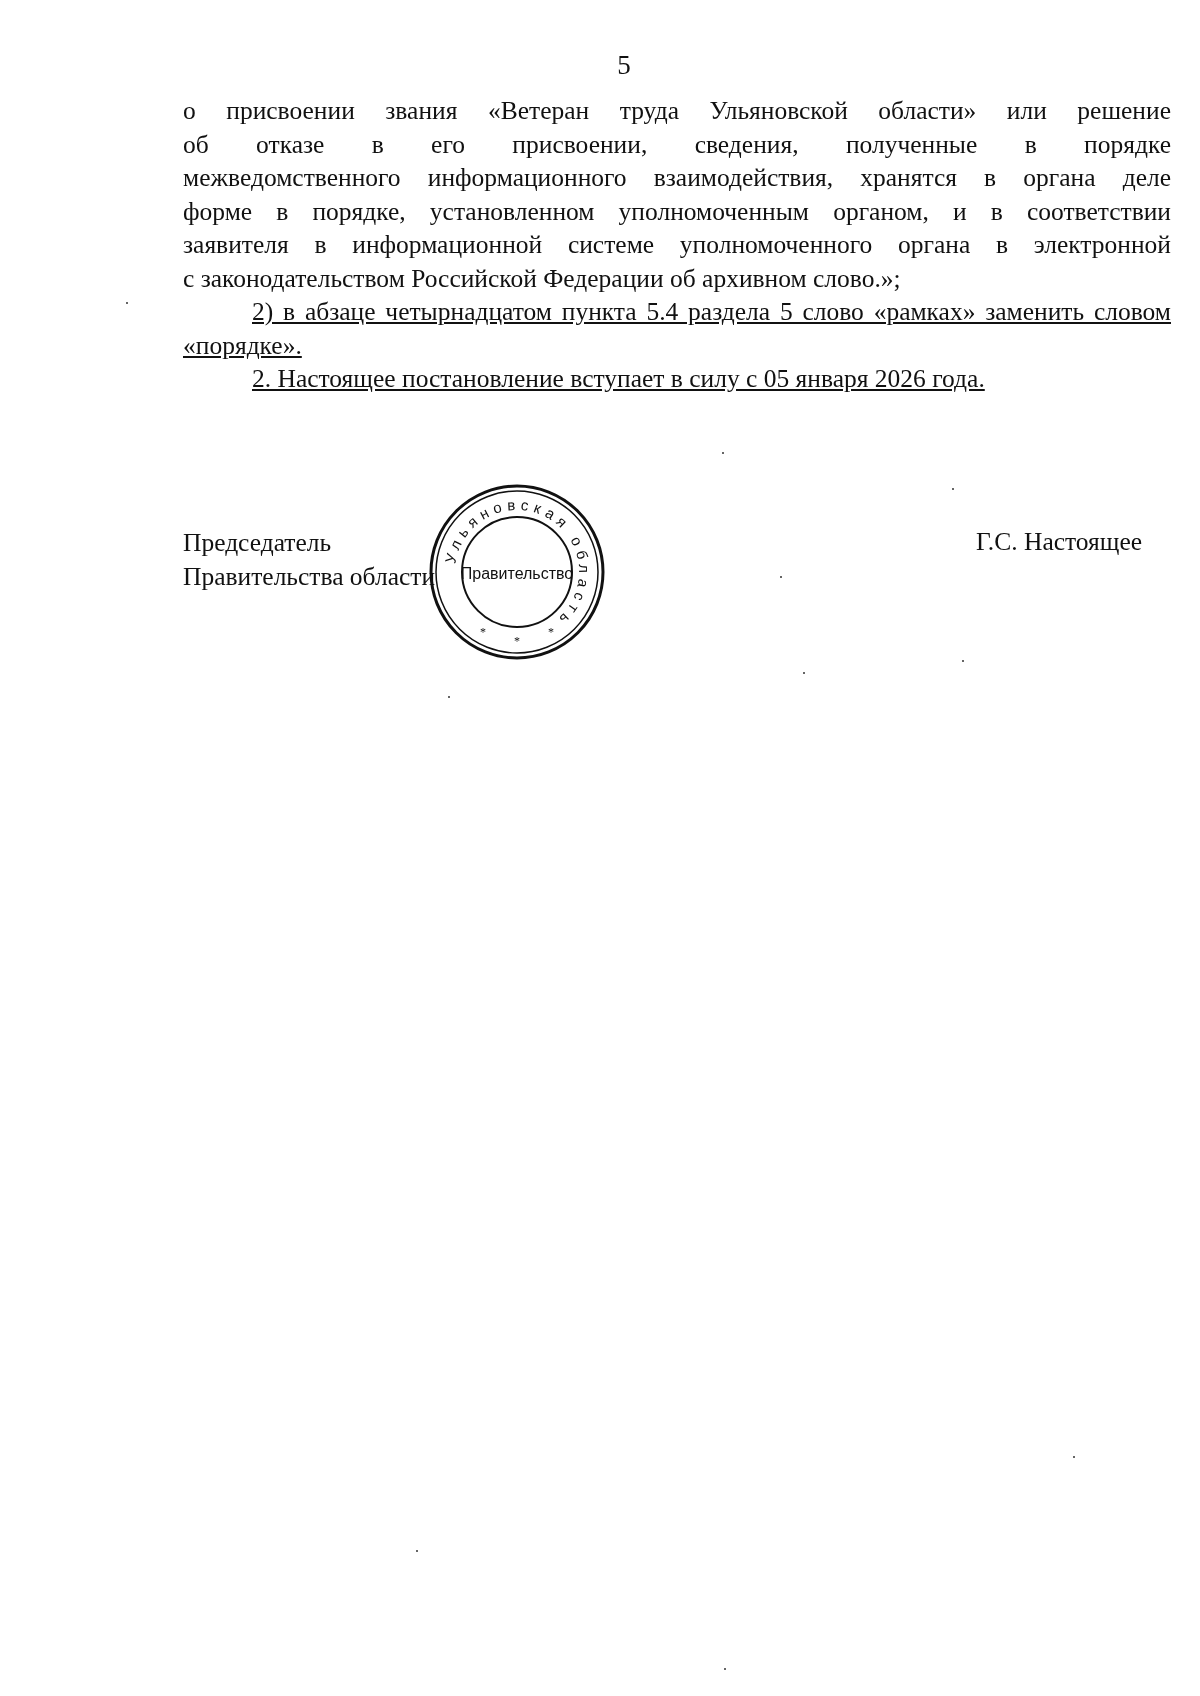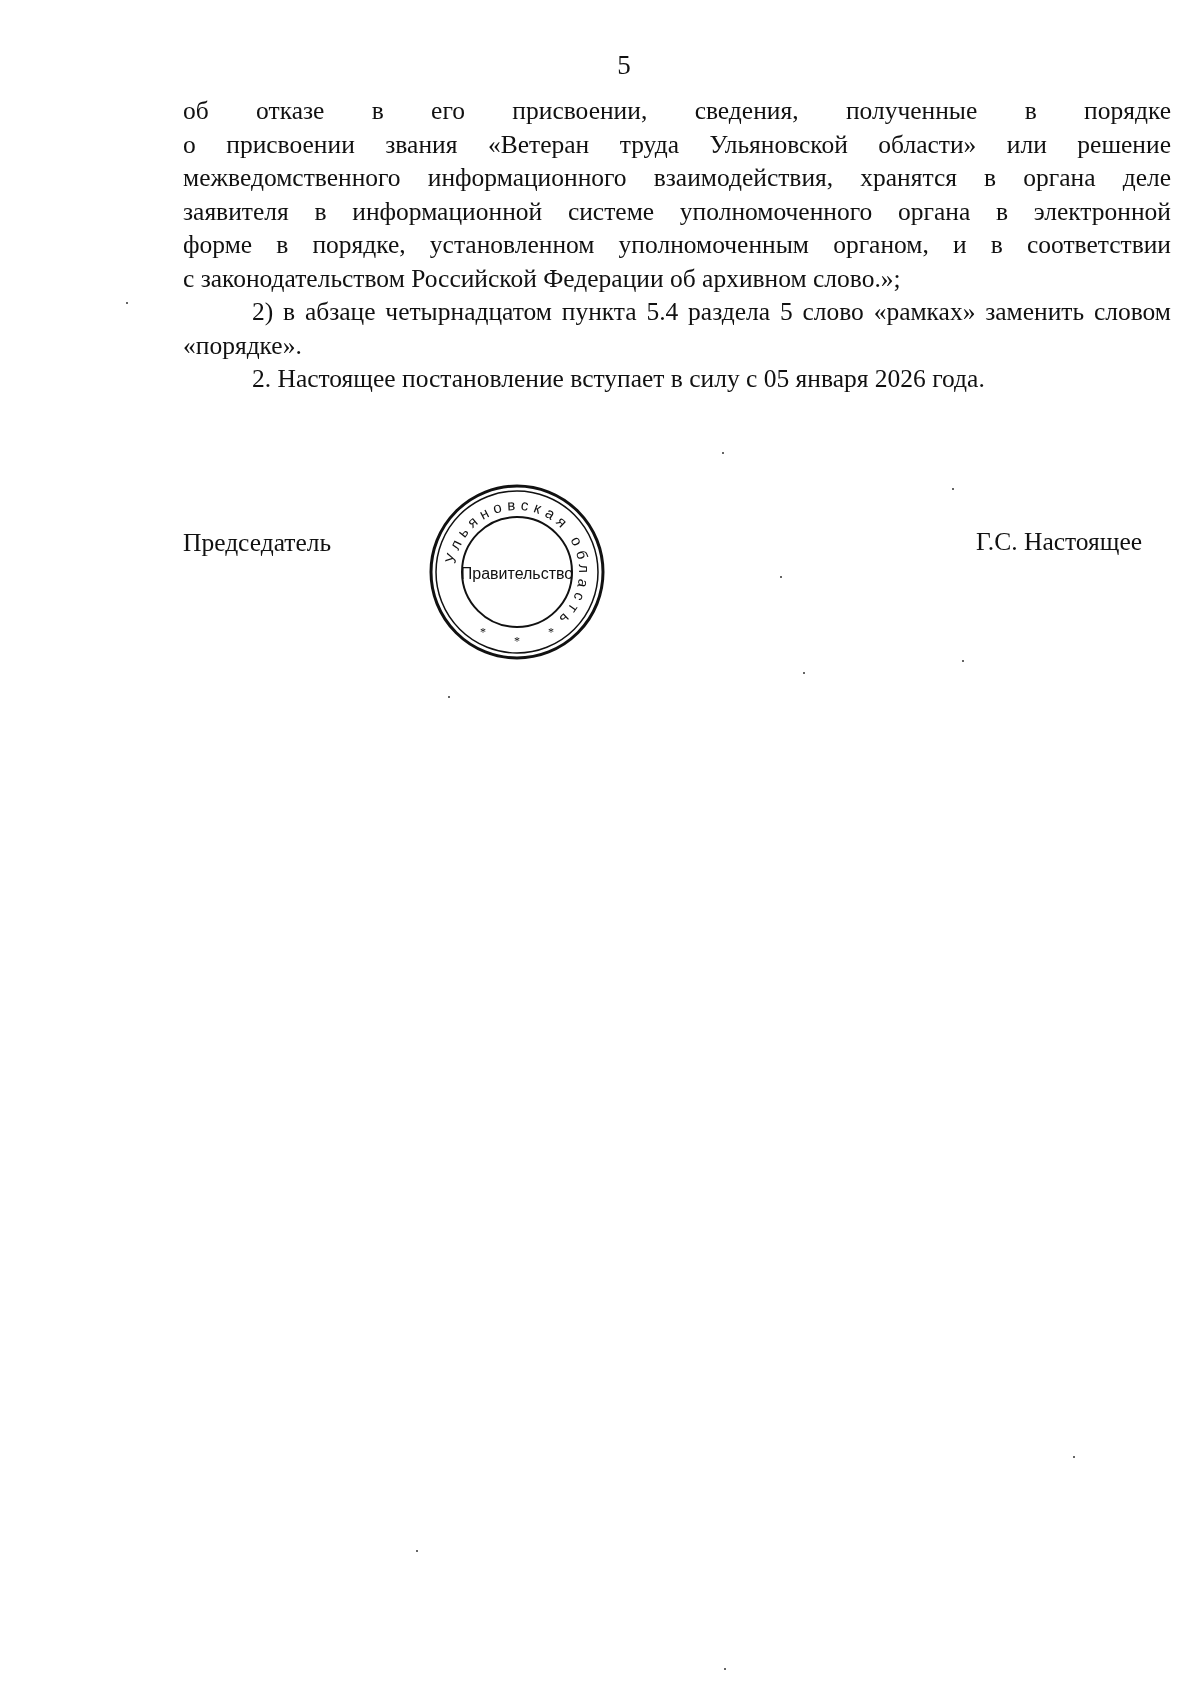--- a/index.html
+++ b/index.html
@@ -2,46 +2,47 @@
 <html><head>
 <meta charset="utf-8">
 <style>
   html, body { margin: 0; padding: 0; background: #ffffff; }
   body { width: 1200px; height: 1696px; position: relative; overflow: hidden;
          font-family: "Liberation Serif", "DejaVu Serif", serif; color: #111; }
   .page-num { position: absolute; top: 50px; left: 0; width: 1200px; padding-left: 48px; box-sizing: border-box; text-align: center; font-size: 27px; }
   .body-text { position: absolute; left: 183px; top: 94px; width: 988px; font-size: 25.5px; line-height: 33.5px; }
   .body-text p { margin: 0; text-align: justify; text-align-last: left; }
   .justify-line { text-align: justify; text-align-last: justify !important; display: block; }
-  .indent { text-indent: 69px; }
+  .indent { text-indent: 69px; text-decoration: underline; }
   .sign-title { position: absolute; left: 183px; top: 493px; font-size: 25.5px; line-height: 33.5px; margin-top: 33px; }
   .sign-name { position: absolute; left: 976px; top: 527px; font-size: 25.5px; }
   .stamp { position: absolute; left: 427px; top: 482px; width: 180px; height: 180px; }
   .speck { position: absolute; width: 2px; height: 2px; background: #333; border-radius: 1px; }
 </style>
 </head>
 <body>
 
 <div class="page-num">5</div>
 
 <div class="body-text">
   <p>
+    <span class="justify-line">о присвоении звания «Ветеран труда Ульяновской области» или решение</span>
     <span class="justify-line">об отказе в его присвоении, сведения, полученные в порядке</span>
-    <span class="justify-line">о присвоении звания «Ветеран труда Ульяновской области» или решение</span>
     <span class="justify-line">межведомственного информационного взаимодействия, хранятся в органа деле</span>
+    <span class="justify-line">форме в порядке, установленном уполномоченным органом, и в соответствии</span>
     <span class="justify-line">заявителя в информационной системе уполномоченного органа в электронной</span>
-    <span class="justify-line">форме в порядке, установленном уполномоченным органом, и в соответствии</span>
     <span style="display:block">с законодательством Российской Федерации об архивном слово.»;</span>
   </p>
   <p class="indent">2) в абзаце четырнадцатом пункта 5.4 раздела 5 слово «рамках» заменить словом «порядке».</p>
   <p class="indent">2. Настоящее постановление вступает в силу с 05 января 2026 года.</p>
 </div>
 
 <div class="sign-title">
   <div>Председатель</div>
+  <div>Правительства области</div>
 </div>
 
 <div class="sign-name">Г.С. Настоящее</div>
 
 <div class="stamp">
   <svg width="180" height="180" viewBox="0 0 180 180">
     <defs>
       <path id="ringPath" d="M 90,90 m -62,0 a 62,62 0 1,1 124,0 a 62,62 0 1,1 -124,0"></path>
     </defs>
     <circle cx="90" cy="90" r="86" fill="none" stroke="#111" stroke-width="3"></circle>

